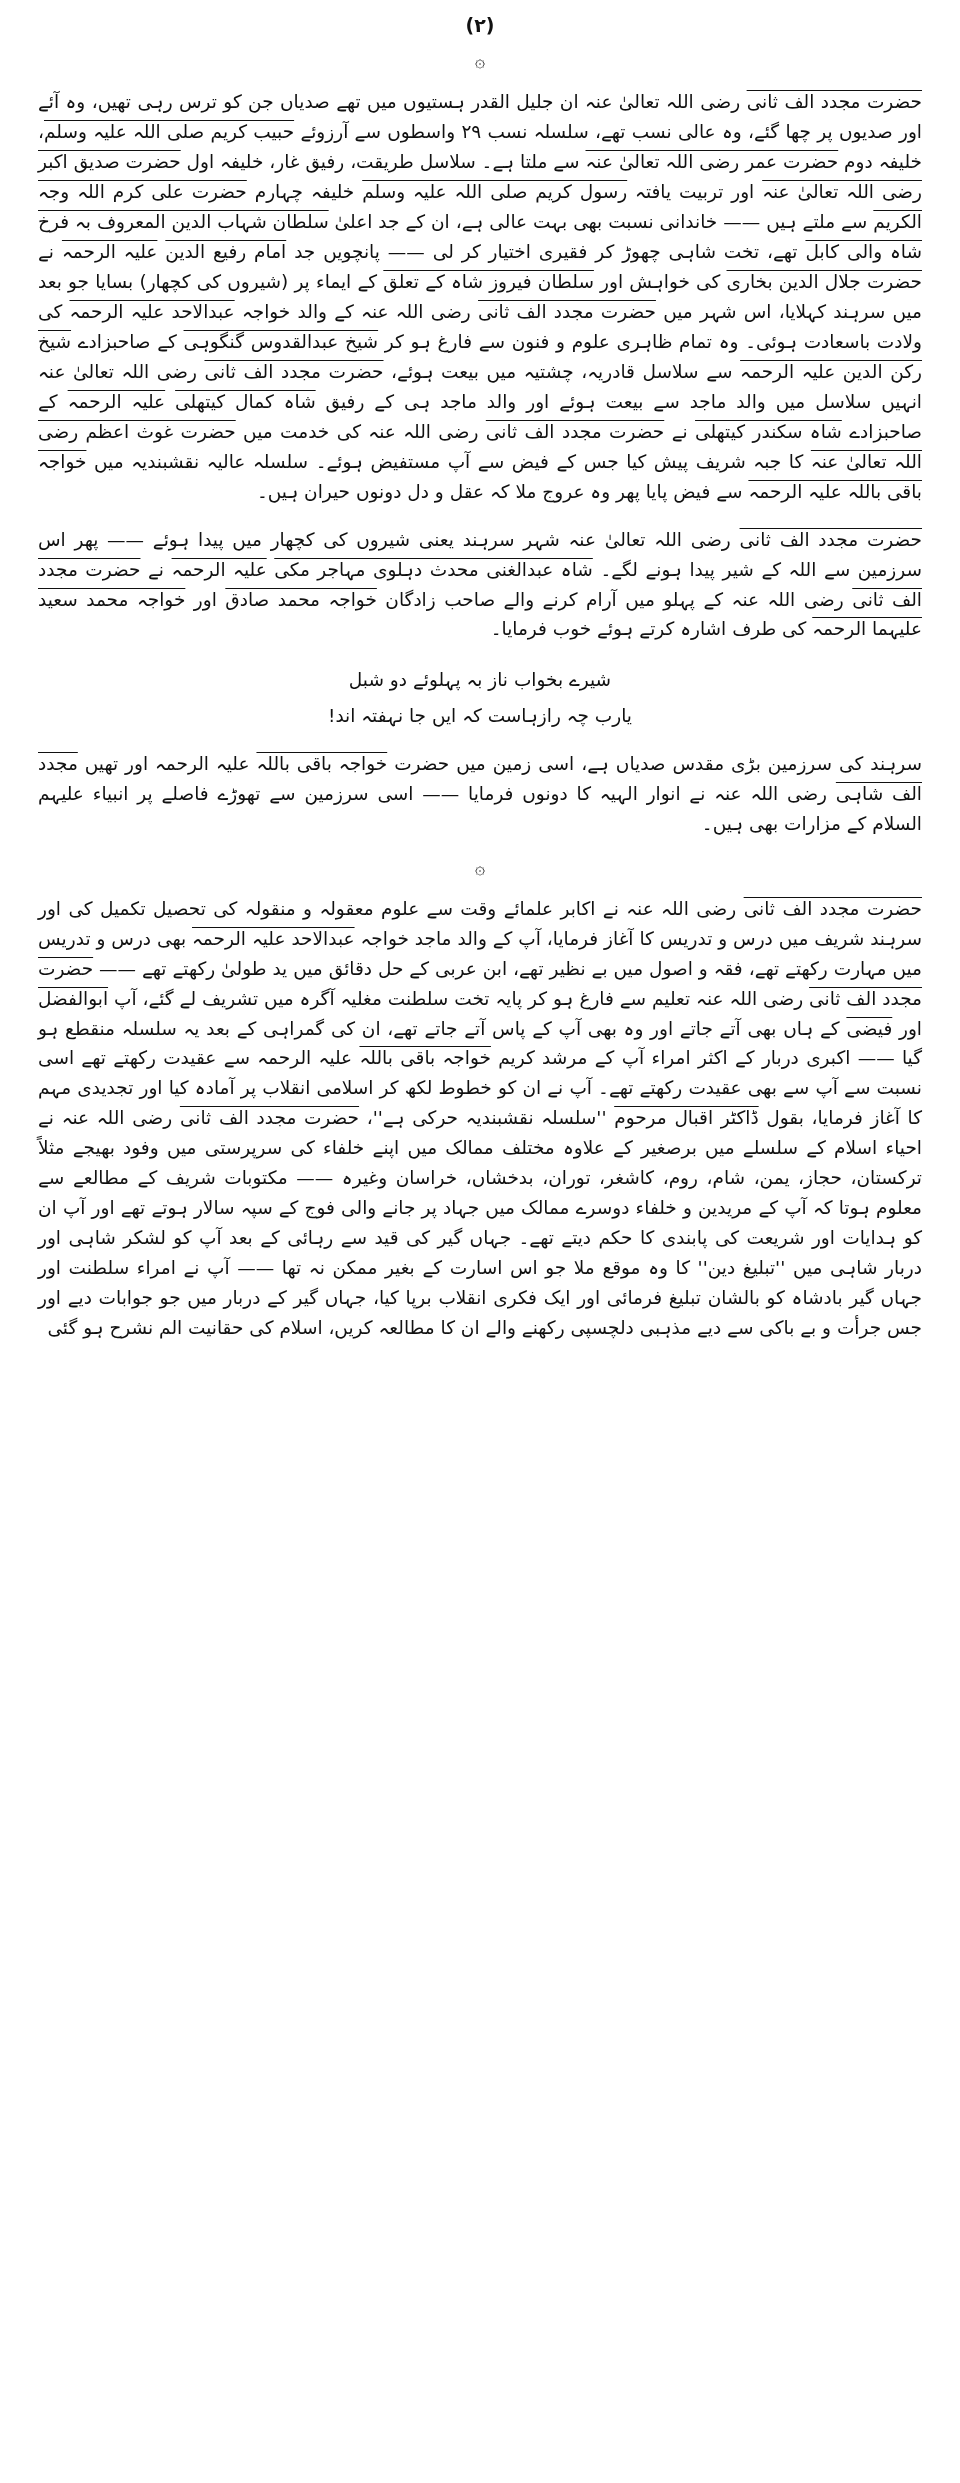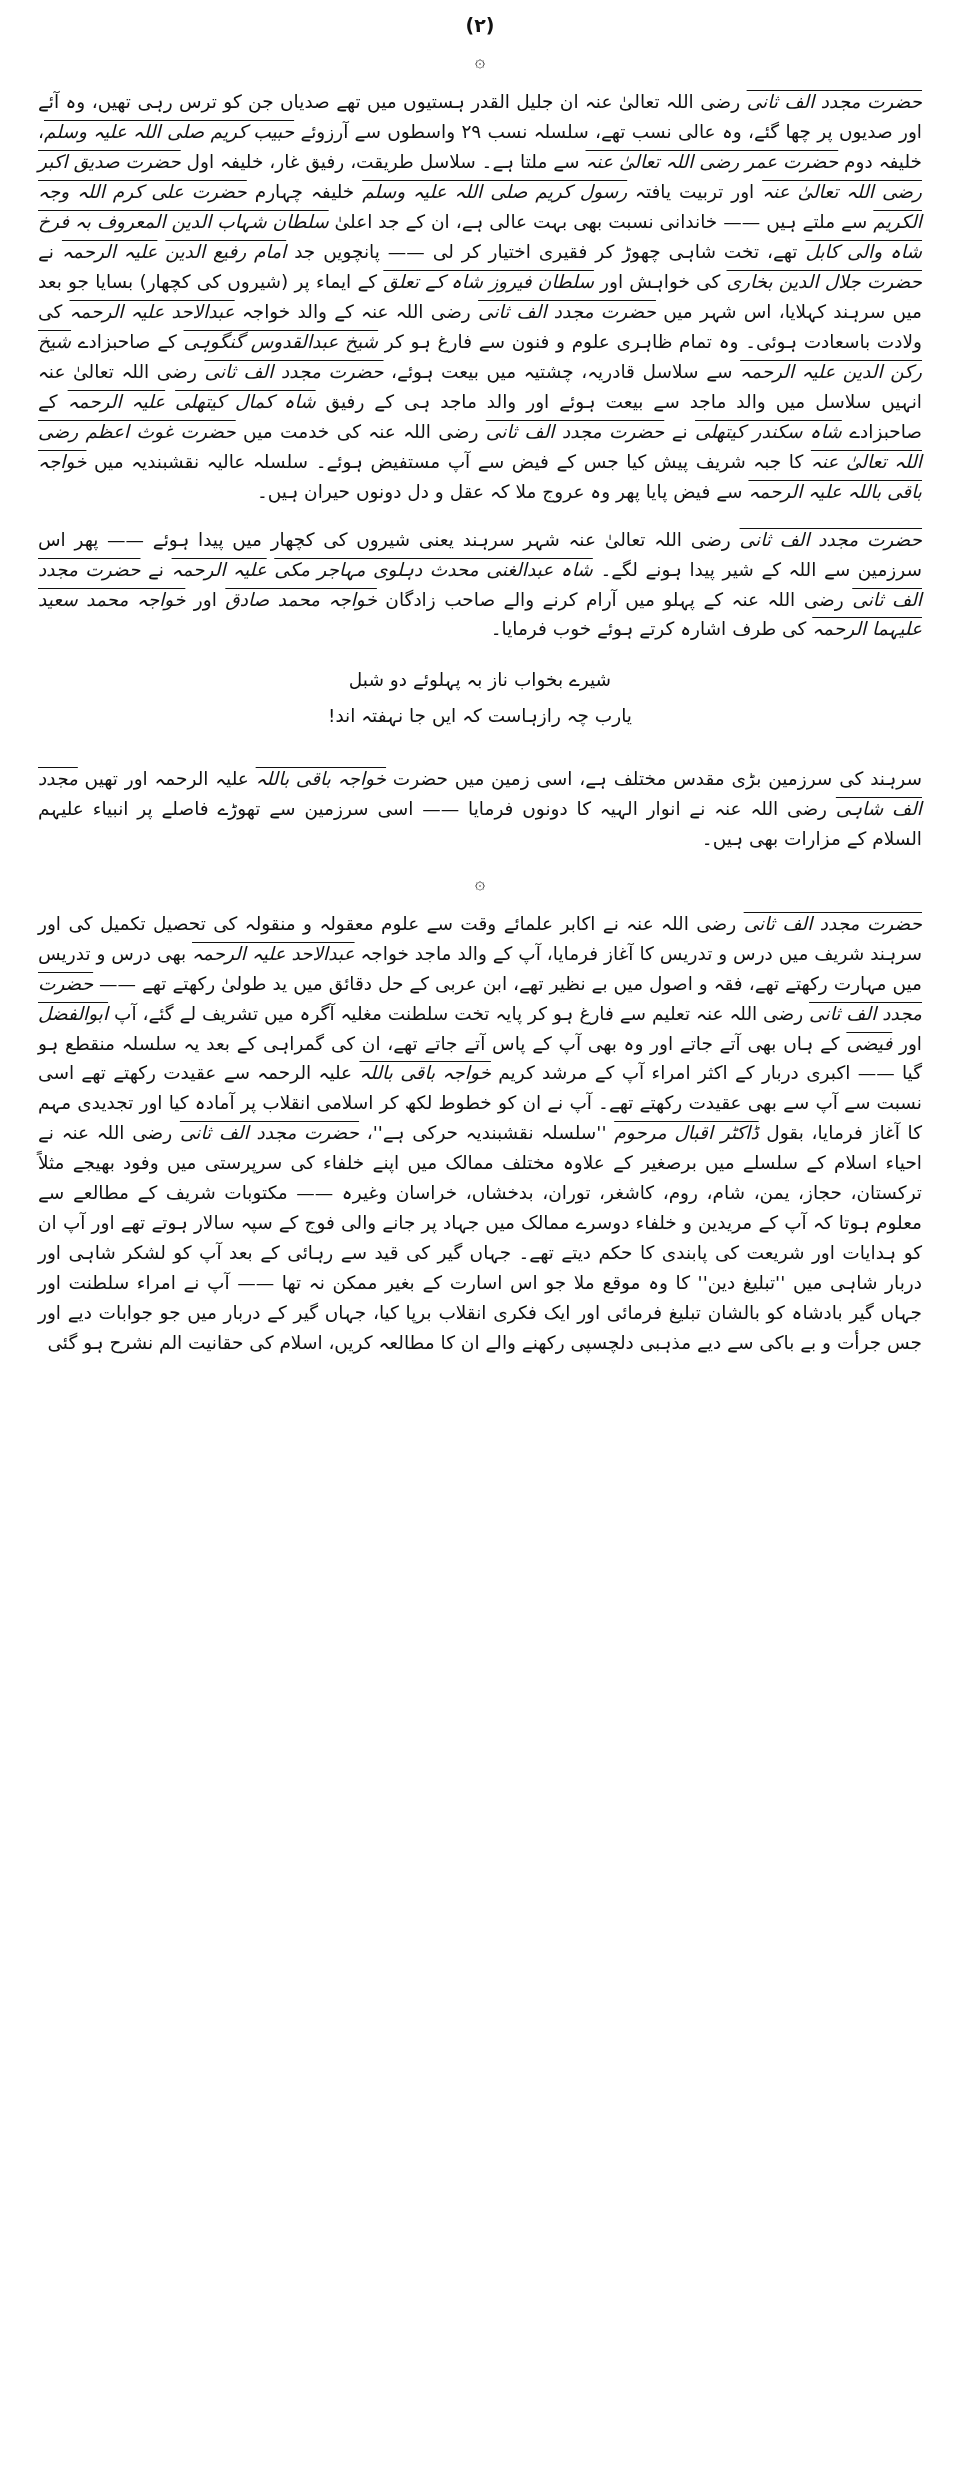--- a/index.html
+++ b/index.html
@@ -33,24 +33,23 @@
   p.body-para {
     font-size: 18.5px;
     line-height: 1.62;
     text-align: justify;
     text-justify: inter-word;
     margin: 0 0 18px 0;
   }
   .ov {
     text-decoration: overline;
     text-decoration-thickness: 1.4px;
-    font-style: italic;
   }
   .verse-block {
-    margin: 10px 0 31px 0;
+    margin: 10px 0 16px 0;
   }
   .verse-line {
     text-align: center;
     font-size: 18.5px;
     line-height: 1.9;
   }
 </style>
 </head>
 <body>
 
@@ -62,19 +61,19 @@
 
   <p class="body-para"><span class="ov">حضرت مجدد الف ثانی</span><span> رضی اللہ تعالیٰ عنہ ان جلیل القدر ہستیوں میں تھے صدیاں جن کو ترس رہی تھیں، وہ آئے اور صدیوں پر چھا گئے، وہ عالی نسب تھے، سلسلہ نسب ۲۹ واسطوں سے آرزوئے </span><span class="ov">حبیب کریم صلی اللہ علیہ وسلم</span><span>، خلیفہ دوم </span><span class="ov">حضرت عمر رضی اللہ تعالیٰ عنہ</span><span> سے ملتا ہے۔ سلاسل طریقت، رفیق غار، خلیفہ اول </span><span class="ov">حضرت صدیق اکبر رضی اللہ تعالیٰ عنہ</span><span> اور تربیت یافتہ </span><span class="ov">رسول کریم صلی اللہ علیہ وسلم</span><span> خلیفہ چہارم </span><span class="ov">حضرت علی کرم اللہ وجہ الکریم</span><span> سے ملتے ہیں —— خاندانی نسبت بھی بہت عالی ہے، ان کے جد اعلیٰ </span><span class="ov">سلطان شہاب الدین المعروف بہ فرخ شاہ والی کابل</span><span> تھے، تخت شاہی چھوڑ کر فقیری اختیار کر لی —— پانچویں جد </span><span class="ov">امام رفیع الدین</span><span> </span><span class="ov">علیہ الرحمہ</span><span> نے </span><span class="ov">حضرت جلال الدین بخاری</span><span> کی خواہش اور </span><span class="ov">سلطان فیروز شاہ کے تعلق</span><span> کے ایماء پر (شیروں کی کچھار) بسایا جو بعد میں سرہند کہلایا، اس شہر میں </span><span class="ov">حضرت مجدد الف ثانی</span><span> رضی اللہ عنہ کے والد خواجہ </span><span class="ov">عبدالاحد علیہ الرحمہ</span><span> کی ولادت باسعادت ہوئی۔ وہ تمام ظاہری علوم و فنون سے فارغ ہو کر </span><span class="ov">شیخ عبدالقدوس گنگوہی</span><span> کے صاحبزادے </span><span class="ov">شیخ رکن الدین علیہ الرحمہ</span><span> سے سلاسل قادریہ، چشتیہ میں بیعت ہوئے، </span><span class="ov">حضرت مجدد الف ثانی</span><span> رضی اللہ تعالیٰ عنہ انہیں سلاسل میں والد ماجد سے بیعت ہوئے اور والد ماجد ہی کے رفیق </span><span class="ov">شاہ کمال کیتھلی</span><span> </span><span class="ov">علیہ الرحمہ</span><span> کے صاحبزادے </span><span class="ov">شاہ سکندر کیتھلی</span><span> نے </span><span class="ov">حضرت مجدد الف ثانی</span><span> رضی اللہ عنہ کی خدمت میں </span><span class="ov">حضرت غوث اعظم رضی اللہ تعالیٰ عنہ</span><span> کا جبہ شریف پیش کیا جس کے فیض سے آپ مستفیض ہوئے۔ سلسلہ عالیہ نقشبندیہ میں </span><span class="ov">خواجہ باقی باللہ علیہ الرحمہ</span><span> سے فیض پایا پھر وہ عروج ملا کہ عقل و دل دونوں حیران ہیں۔</span></p>
 
   <p class="body-para"><span class="ov">حضرت مجدد الف ثانی</span><span> رضی اللہ تعالیٰ عنہ شہر سرہند یعنی شیروں کی کچھار میں پیدا ہوئے —— پھر اس سرزمین سے اللہ کے شیر پیدا ہونے لگے۔ </span><span class="ov">شاہ عبدالغنی محدث دہلوی مہاجر مکی</span><span> </span><span class="ov">علیہ الرحمہ</span><span> نے </span><span class="ov">حضرت مجدد الف ثانی</span><span> رضی اللہ عنہ کے پہلو میں آرام کرنے والے صاحب زادگان </span><span class="ov">خواجہ محمد صادق</span><span> اور </span><span class="ov">خواجہ محمد سعید علیہما الرحمہ</span><span> کی طرف اشارہ کرتے ہوئے خوب فرمایا۔</span></p>
 
   <div class="verse-block">
     <div class="verse-line">شیرے بخواب ناز بہ پہلوئے دو شبل</div>
     <div class="verse-line">یارب چہ رازہاست کہ ایں جا نہفتہ اند!</div>
   </div>
 
-  <p class="body-para"><span>سرہند کی سرزمین بڑی مقدس مختلف ہے، اسی زمین میں حضرت </span><span class="ov">خواجہ باقی باللہ</span><span> علیہ الرحمہ اور تھیں </span><span class="ov">مجدد الف شاہی</span><span> رضی اللہ عنہ نے انوار الہیہ کا دونوں فرمایا —— اسی سرزمین سے تھوڑے فاصلے پر انبیاء علیہم السلام کے مزارات بھی ہیں۔</span></p>
+  <p class="body-para"><span>سرہند کی سرزمین بڑی مقدس صدیاں ہے، اسی زمین میں حضرت </span><span class="ov">خواجہ باقی باللہ</span><span> علیہ الرحمہ اور تھیں </span><span class="ov">مجدد الف شاہی</span><span> رضی اللہ عنہ نے انوار الہیہ کا دونوں فرمایا —— اسی سرزمین سے تھوڑے فاصلے پر انبیاء علیہم السلام کے مزارات بھی ہیں۔</span></p>
 
   <div class="ornament">۞</div>
 
   <p class="body-para"><span class="ov">حضرت مجدد الف ثانی</span><span> رضی اللہ عنہ نے اکابر علمائے وقت سے علوم معقولہ و منقولہ کی تحصیل تکمیل کی اور سرہند شریف میں درس و تدریس کا آغاز فرمایا، آپ کے والد ماجد خواجہ </span><span class="ov">عبدالاحد علیہ الرحمہ</span><span> بھی درس و تدریس میں مہارت رکھتے تھے، فقہ و اصول میں بے نظیر تھے، ابن عربی کے حل دقائق میں ید طولیٰ رکھتے تھے —— </span><span class="ov">حضرت مجدد الف ثانی</span><span> رضی اللہ عنہ تعلیم سے فارغ ہو کر پایہ تخت سلطنت مغلیہ آگرہ میں تشریف لے گئے، آپ </span><span class="ov">ابوالفضل</span><span> اور </span><span class="ov">فیضی</span><span> کے ہاں بھی آتے جاتے اور وہ بھی آپ کے پاس آتے جاتے تھے، ان کی گمراہی کے بعد یہ سلسلہ منقطع ہو گیا —— اکبری دربار کے اکثر امراء آپ کے مرشد کریم </span><span class="ov">خواجہ باقی باللہ</span><span> علیہ الرحمہ سے عقیدت رکھتے تھے اسی نسبت سے آپ سے بھی عقیدت رکھتے تھے۔ آپ نے ان کو خطوط لکھ کر اسلامی انقلاب پر آمادہ کیا اور تجدیدی مہم کا آغاز فرمایا، بقول </span><span class="ov">ڈاکٹر اقبال مرحوم</span><span> ''سلسلہ نقشبندیہ حرکی ہے''، </span><span class="ov">حضرت مجدد الف ثانی</span><span> رضی اللہ عنہ نے احیاء اسلام کے سلسلے میں برصغیر کے علاوہ مختلف ممالک میں اپنے خلفاء کی سرپرستی میں وفود بھیجے مثلاً ترکستان، حجاز، یمن، شام، روم، کاشغر، توران، بدخشاں، خراسان وغیرہ —— مکتوبات شریف کے مطالعے سے معلوم ہوتا کہ آپ کے مریدین و خلفاء دوسرے ممالک میں جہاد پر جانے والی فوج کے سپہ سالار ہوتے تھے اور آپ ان کو ہدایات اور شریعت کی پابندی کا حکم دیتے تھے۔ جہاں گیر کی قید سے رہائی کے بعد آپ کو لشکر شاہی اور دربار شاہی میں ''تبلیغ دین'' کا وہ موقع ملا جو اس اسارت کے بغیر ممکن نہ تھا —— آپ نے امراء سلطنت اور جہاں گیر بادشاہ کو بالشان تبلیغ فرمائی اور ایک فکری انقلاب برپا کیا، جہاں گیر کے دربار میں جو جوابات دیے اور جس جرأت و بے باکی سے دیے مذہبی دلچسپی رکھنے والے ان کا مطالعہ کریں، اسلام کی حقانیت الم نشرح ہو گئی</span></p>
 
 </div>
 
 </body></html>

